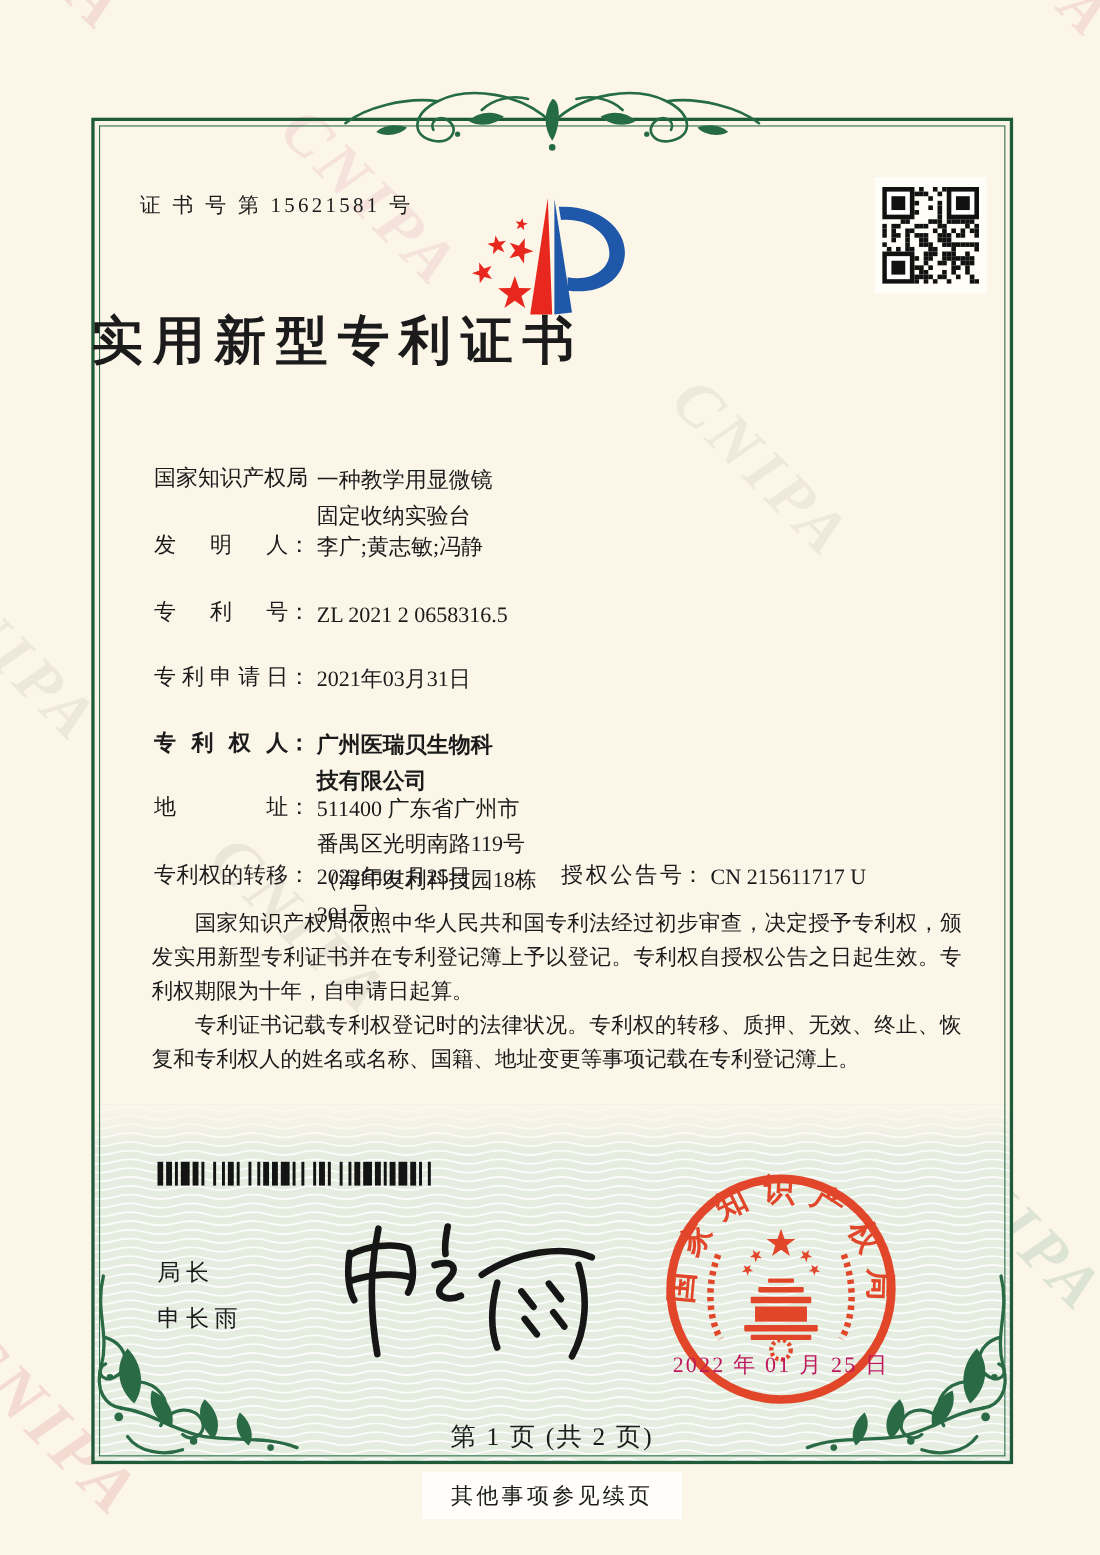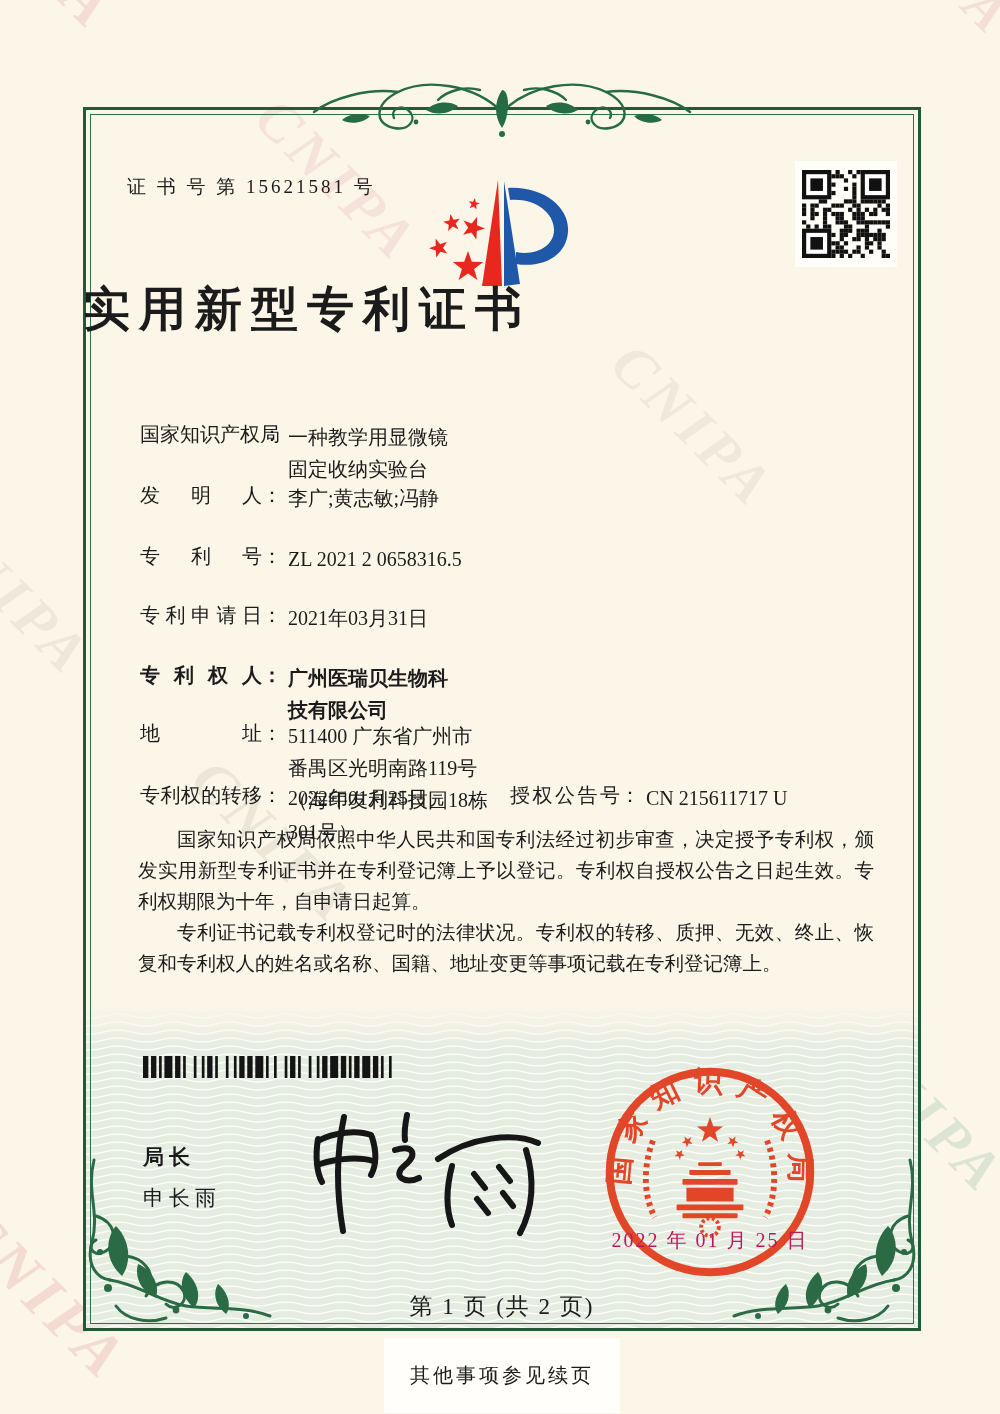--- a/index.html
+++ b/index.html
@@ -79,21 +79,21 @@
     font-size:20px;letter-spacing:2px;color:#be185d;
   }
   .page-num{
     left:83px;top:1291px;width:838px;text-align:center;z-index:4;font-size:23px;
     letter-spacing:2px;
   }
   .footer-note{
     left:83px;top:1338px;width:838px;text-align:center;z-index:4;
   }
   .footer-note span{
-    display:inline-block;background:#fffefb;padding:24px 26px;font-size:20px;
+    display:inline-block;background:#fffefb;padding:8px 26px;font-size:20px;
     letter-spacing:3px;
   }
   .ornament,.flourish{z-index:4;pointer-events:none;}
 </style>
 </head>
 <body>
 
 <div id="wm-layer">
     <div class="wm" style="left: -78px; top: -92px; font-size: 62px; color: rgb(243, 221, 213);">CNIPA</div>
     <div class="wm" style="left: 838px; top: -74px; font-size: 55px; color: rgb(244, 222, 214);">CNIPA</div>
@@ -428,21 +428,21 @@
     <rect x="187.16" y="0" width="8.02" height="22" fill="#141414"></rect>
     <rect x="197.85" y="0" width="5.35" height="22" fill="#141414"></rect>
     <rect x="205.87" y="0" width="2.67" height="22" fill="#141414"></rect>
     <rect x="211.22" y="0" width="5.35" height="22" fill="#141414"></rect>
     <rect x="219.24" y="0" width="8.02" height="22" fill="#141414"></rect>
     <rect x="229.94" y="0" width="5.35" height="22" fill="#141414"></rect>
     <rect x="237.96" y="0" width="2.67" height="22" fill="#141414"></rect>
     <rect x="245.98" y="0" width="2.67" height="22" fill="#141414"></rect>
   </svg>
 
-<div class="abs official" style="top:1143px;font-weight:bold;">局长</div>
+<div class="abs official" style="top:1143px;">局长</div>
 <div class="abs official" style="top:1184px;">申长雨</div>
 
 <svg class="abs sig" width="262" height="142" viewBox="0 0 262 142">
   <g stroke="#161616" fill="none" stroke-width="6" stroke-linecap="round" stroke-linejoin="round">
     <path d="M56 14 C50 42 47 82 55 128"></path>
     <path d="M30 36 C27 54 29 70 34 79"></path>
     <path d="M30 38 C46 29 70 27 83 32"></path>
     <path d="M32 61 C50 55 72 54 85 58"></path>
     <path d="M84 34 C89 50 88 63 83 72"></path>
     <path d="M119 12 C117 22 116 30 117 37"></path>

